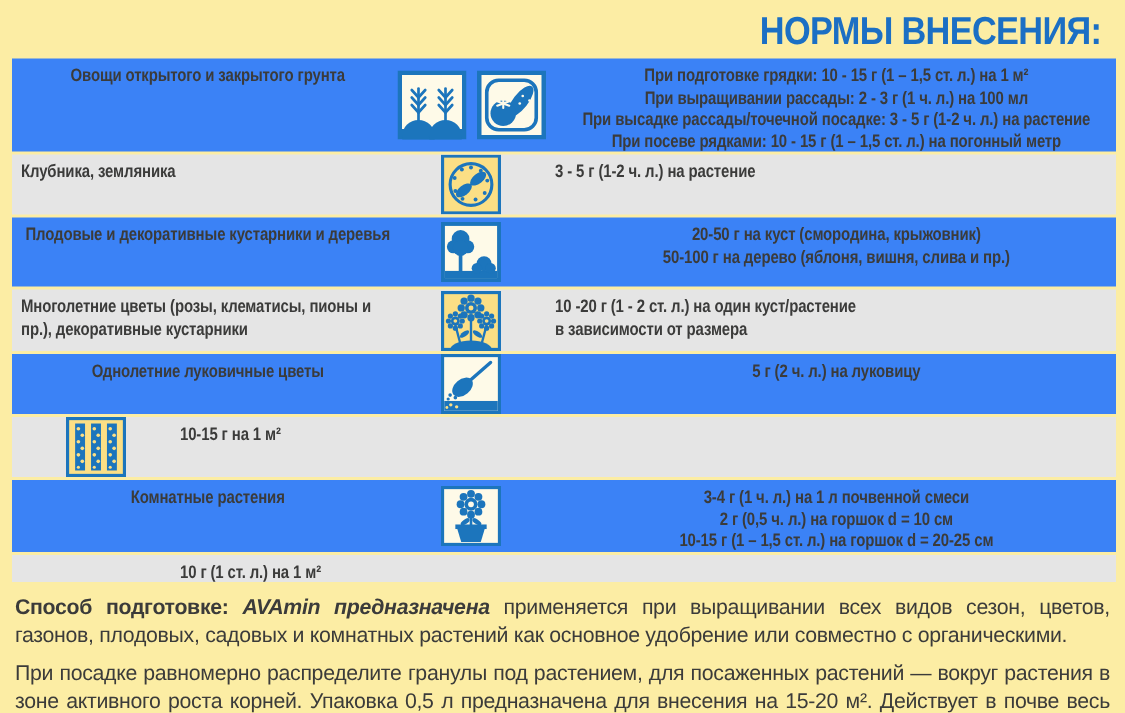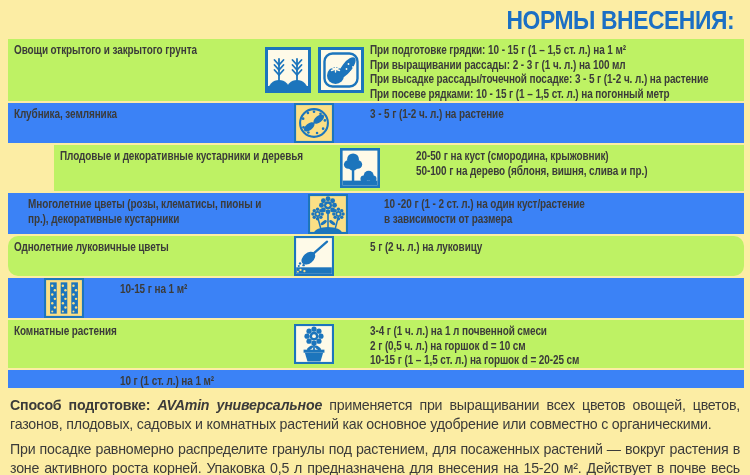--- a/index.html
+++ b/index.html
@@ -9,27 +9,27 @@
     font-family:"Liberation Sans", sans-serif;
     color:#3B3B3A;
   }
   .title-wrap { text-align:right; margin:5px 0 3px; }
   .title-wrap .title {
     display:inline-block; font-size:26px; font-weight:bold; color:#1B6FC4;
     transform:scaleX(0.88); letter-spacing:-0.5px; white-space:nowrap;
   }
   .rates-table { margin:0 6px 0 8px; }
   .row { display:flex; margin-bottom:2px; align-items:stretch; }
-  .row.cream { background:#bef264; }
-  .row.yellow { background:#3b82f6; }
+  .row.cream { background:#3b82f6;text-align:center; }
+  .row.yellow { background:#e5e5e5; }
   .row:nth-child(1){ min-height:62px; }
   .row:nth-child(2){ min-height:34px; }
-  .row:nth-child(3){ min-height:46px;margin-left:46px; }
-  .row:nth-child(4){ min-height:41px;padding-left:14px; }
-  .row:nth-child(5){ min-height:38px;border-radius:10px; }
+  .row:nth-child(3){ min-height:46px; }
+  .row:nth-child(4){ min-height:41px; }
+  .row:nth-child(5){ min-height:38px; }
   .row:nth-child(6){ min-height:37px; }
   .row:nth-child(7){ min-height:43px; }
   .row:nth-child(8){ min-height:18px; }
   .cell-label { width:250px; box-sizing:border-box; padding:4px 0 0 6px; flex:none; }
   .cell-icons { width:112px; flex:none; display:flex; align-items:center; justify-content:center; gap:7px; }
   .cell-values { flex:1; padding-top:4px; }
   .txt {
     width:300px; transform:scaleX(0.83); transform-origin:0 0;
     font-weight:bold; font-size:12px; line-height:14.5px; letter-spacing:-0.1px;
   }
@@ -356,16 +356,16 @@
       <div class="cell-values">
         <div class="txt">
           <div>10 г (1 ст. л.) на 1 м²</div>
         </div>
       </div>
     </div>
   </div>
 
 <div class="paras">
   <p><span class="lead">Способ подготовке:</span>
-    <span class="product">AVAmin универсальное</span>
-    <span>применяется при выращивании всех цветов овощей, цветов, газонов, плодовых, садовых и комнатных растений как основное удобрение или совместно с органическими.</span></p>
+    <span class="product">AVAmin предназначена</span>
+    <span>применяется при выращивании всех видов сезон, цветов, газонов, плодовых, садовых и комнатных растений как основное удобрение или совместно с органическими.</span></p>
   <p>При посадке равномерно распределите гранулы под растением, для посаженных растений — вокруг растения в зоне активного роста корней. Упаковка 0,5 л предназначена для внесения на 15-20 м². Действует в почве весь сезон, не вымываясь дождями и при поливе.</p>
 </div>
 
 </body></html>

